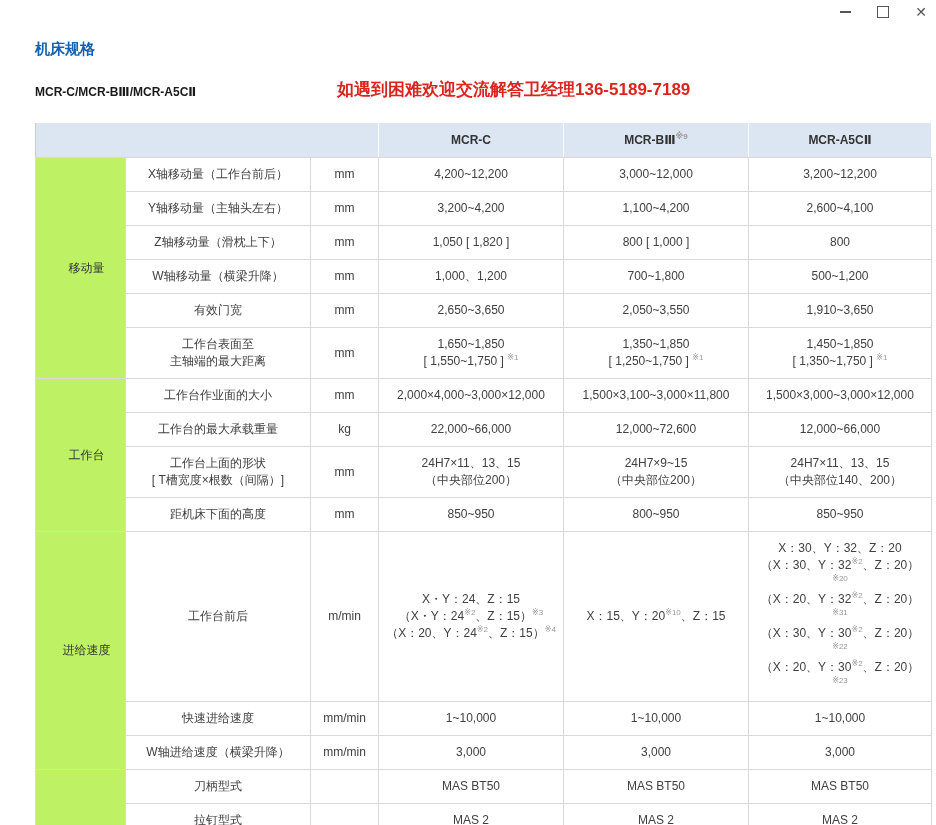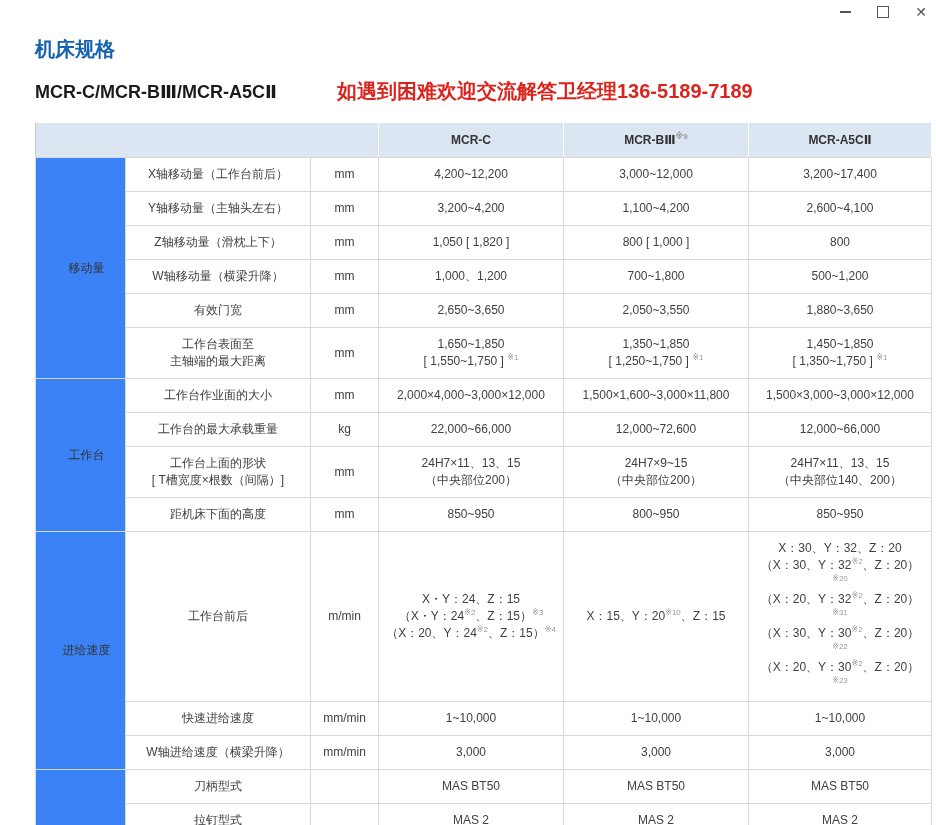--- a/index.html
+++ b/index.html
@@ -4,33 +4,33 @@
 <style>
   html,body{margin:0;padding:0;width:936px;height:825px;overflow:hidden;background:#ffffff;
     font-family:"Liberation Sans","DejaVu Sans",sans-serif;color:#404040;}
   .titlebar{position:absolute;top:5px;right:8px;display:flex;gap:24px;align-items:center;}
   .win-btn{width:14px;height:14px;display:flex;align-items:center;justify-content:center;
     color:#555;cursor:default;}
   .min-glyph{display:block;width:11px;height:0;border-top:2px solid #555;}
   .max-glyph{display:block;width:10px;height:10px;border:1.5px solid #555;}
   .close-glyph{font-size:14px;line-height:14px;color:#555;}
   .content{padding:0 0 0 35px;}
-  .page-title{margin:40px 0 0 0;font-size:20px;line-height:18px;font-weight:bold;color:#1562b0;}
+  .page-title{margin:40px 0 0 0;font-size:15px;line-height:18px;font-weight:bold;color:#1562b0;}
   .subhead{position:relative;margin-top:25px;height:22px;}
-  .model-heading{margin:0;font-size:18px;line-height:18px;font-weight:bold;color:#1a1a1a;}
-  .notice{position:absolute;left:302px;top:-5px;font-size:20px;font-weight:bold;color:#da251e;
+  .model-heading{margin:0;font-size:12px;line-height:18px;font-weight:bold;color:#1a1a1a;}
+  .notice{position:absolute;left:302px;top:-5px;font-size:17px;font-weight:bold;color:#da251e;
     white-space:nowrap;}
   .table-wrap{margin-top:17px;}
   table{border-collapse:collapse;table-layout:fixed;width:896px;border:1px solid #cccccc;}
   th,td{border:1px solid #d9d9d9;font-size:12px;text-align:center;vertical-align:middle;
     padding:8px 4px;line-height:17px;color:#404040;overflow:hidden;}
   thead th{background:#dce6f2;border:1px solid #ffffff;border-bottom:1px solid #d9d9d9;
     font-weight:bold;color:#333;height:18px;}
   thead th.corner{border-left:1px solid #cccccc;}
-  td.group-cell{background:#3b82f6;color:#333;padding-left:16px;}
+  td.group-cell{background:#bef264;color:#333;padding-left:16px;}
   sup{font-size:8px;color:#999;line-height:0;}
 </style>
 </head>
 <body>
 
 <div class="titlebar">
   <span class="win-btn">
       <span class="min-glyph"></span>
     </span>
   <span class="win-btn">
@@ -65,21 +65,21 @@
             <th>MCR-A5CⅡ</th>
           </tr>
         </thead>
         <tbody>
           <tr>
             <td class="group-cell" rowspan="6">移动量</td>
             <td class="name-cell">X轴移动量（工作台前后）</td>
             <td class="unit-cell">mm</td>
             <td class="value-cell">4,200~12,200</td>
             <td class="value-cell">3,000~12,000</td>
-            <td class="value-cell">3,200~17,400</td>
+            <td class="value-cell">3,200~12,200</td>
           </tr>
           <tr>
             <td class="name-cell">Y轴移动量（主轴头左右）</td>
             <td class="unit-cell">mm</td>
             <td class="value-cell">3,200~4,200</td>
             <td class="value-cell">1,100~4,200</td>
             <td class="value-cell">2,600~4,100</td>
           </tr>
           <tr>
             <td class="name-cell">Z轴移动量（滑枕上下）</td>
@@ -93,35 +93,35 @@
             <td class="unit-cell">mm</td>
             <td class="value-cell">1,000、1,200</td>
             <td class="value-cell">700~1,800</td>
             <td class="value-cell">500~1,200</td>
           </tr>
           <tr>
             <td class="name-cell">有效门宽</td>
             <td class="unit-cell">mm</td>
             <td class="value-cell">2,650~3,650</td>
             <td class="value-cell">2,050~3,550</td>
-            <td class="value-cell">1,880~3,650</td>
+            <td class="value-cell">1,910~3,650</td>
           </tr>
           <tr>
             <td class="name-cell">工作台表面至<br>主轴端的最大距离</td>
             <td class="unit-cell">mm</td>
             <td class="value-cell">1,650~1,850<br>[ 1,550~1,750 ] <sup>※1</sup></td>
             <td class="value-cell">1,350~1,850<br>[ 1,250~1,750 ] <sup>※1</sup></td>
             <td class="value-cell">1,450~1,850<br>[ 1,350~1,750 ] <sup>※1</sup></td>
           </tr>
           <tr>
             <td class="group-cell" rowspan="4">工作台</td>
             <td class="name-cell">工作台作业面的大小</td>
             <td class="unit-cell">mm</td>
             <td class="value-cell">2,000×4,000~3,000×12,000</td>
-            <td class="value-cell">1,500×1,600~3,000×11,800</td>
+            <td class="value-cell">1,500×3,100~3,000×11,800</td>
             <td class="value-cell">1,500×3,000~3,000×12,000</td>
           </tr>
           <tr>
             <td class="name-cell">工作台的最大承载重量</td>
             <td class="unit-cell">kg</td>
             <td class="value-cell">22,000~66,000</td>
             <td class="value-cell">12,000~72,600</td>
             <td class="value-cell">12,000~66,000</td>
           </tr>
           <tr>

